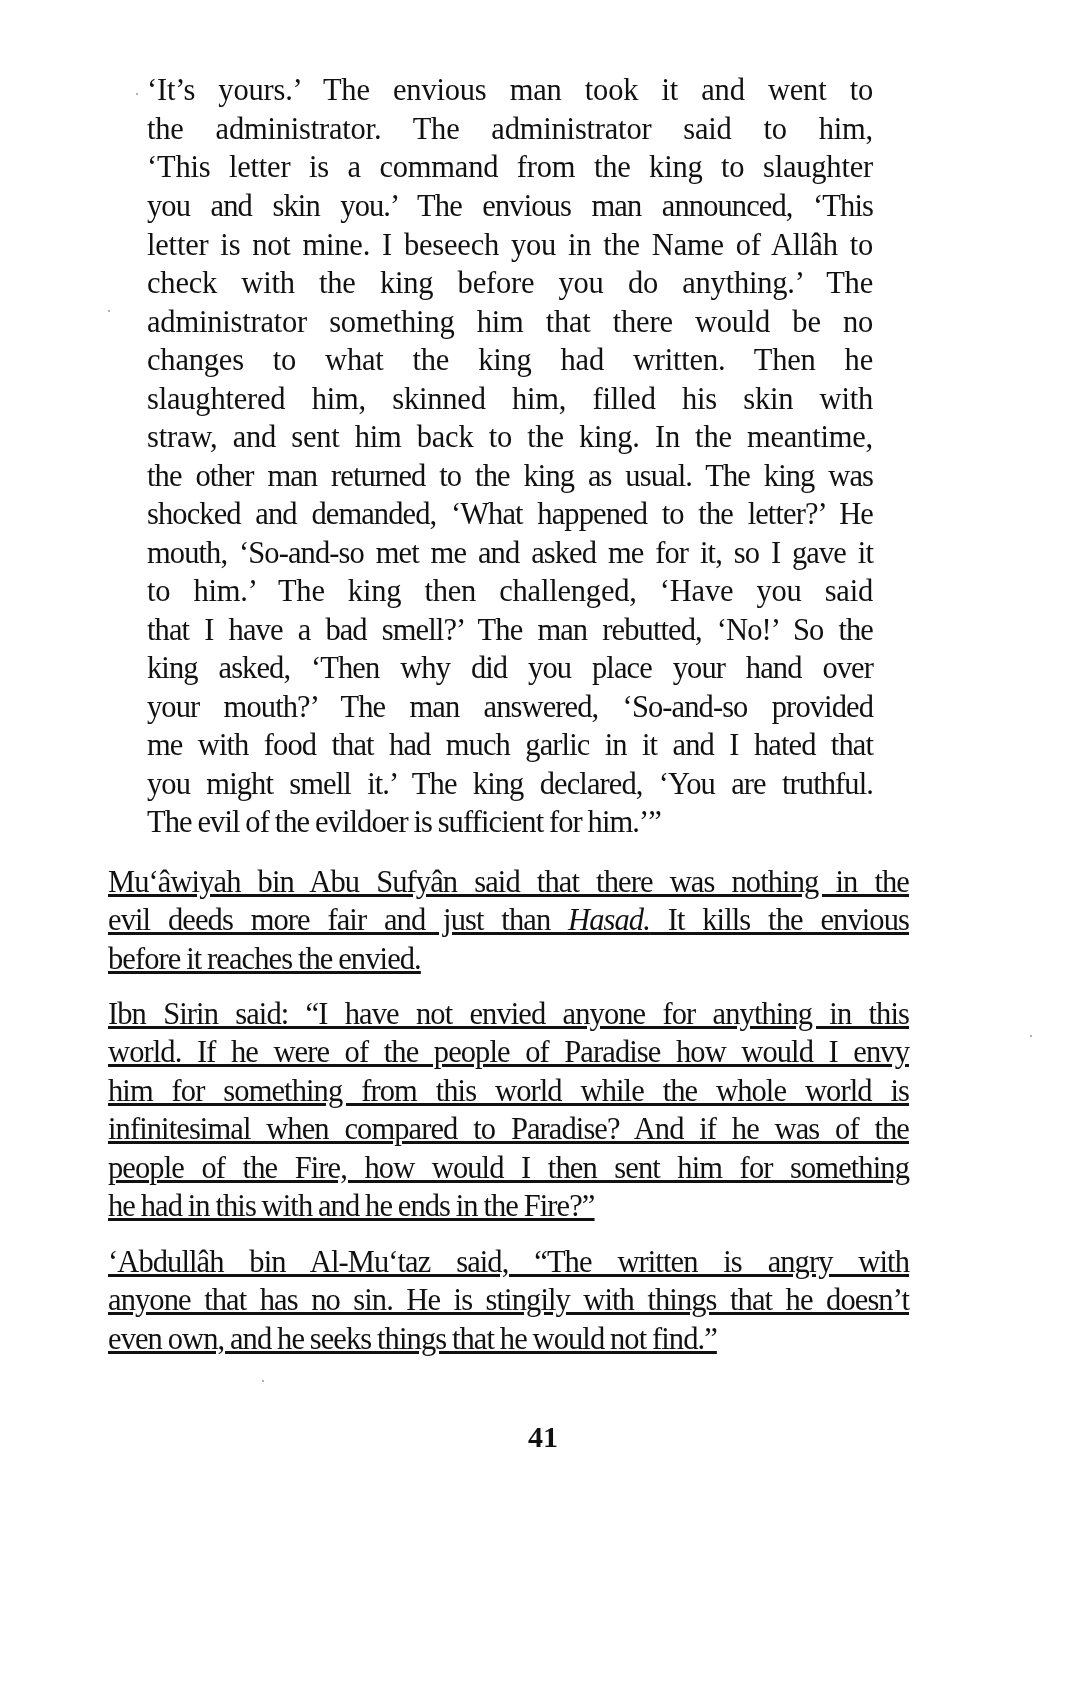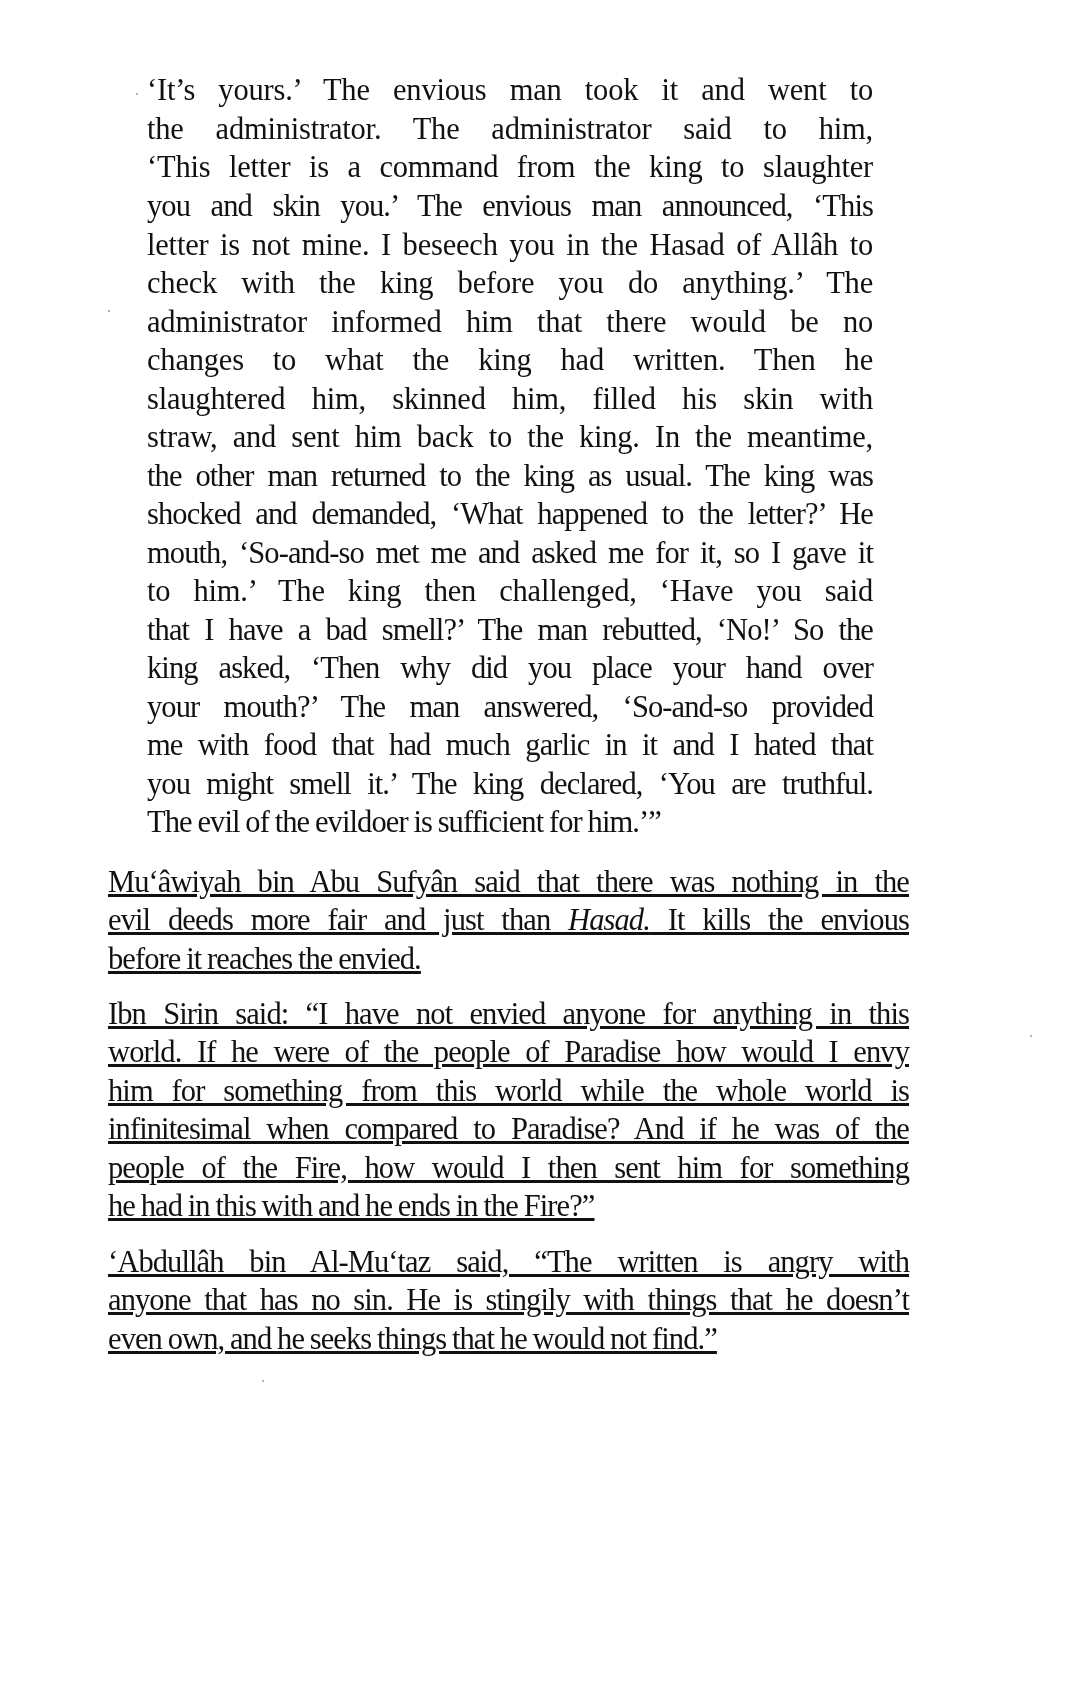--- a/index.html
+++ b/index.html
@@ -72,23 +72,23 @@
 </head>
 <body>
 
 <div class="page">
 
   <div class="indent">
     <div class="line justify" style="top:71px">‘It’s yours.’ The envious man took it and went to</div>
     <div class="line justify" style="top:110px">the administrator. The administrator said to him,</div>
     <div class="line justify" style="top:148px">‘This letter is a command from the king to slaughter</div>
     <div class="line justify condensed" style="top:187px">you and skin you.’ The envious man announced, ‘This</div>
-    <div class="line justify" style="top:226px">letter is not mine. I beseech you in the Hasad of Allâh to</div>
+    <div class="line justify" style="top:226px">letter is not mine. I beseech you in the Name of Allâh to</div>
     <div class="line justify" style="top:264px">check with the king before you do anything.’ The</div>
-    <div class="line justify" style="top:303px">administrator informed him that there would be no</div>
+    <div class="line justify" style="top:303px">administrator something him that there would be no</div>
     <div class="line justify" style="top:341px">changes to what the king had written. Then he</div>
     <div class="line justify" style="top:380px">slaughtered him, skinned him, filled his skin with</div>
     <div class="line justify" style="top:418px">straw, and sent him back to the king. In the meantime,</div>
     <div class="line justify condensed" style="top:457px">the other man returned to the king as usual. The king was</div>
     <div class="line justify condensed" style="top:495px">shocked and demanded, ‘What happened to the letter?’ He</div>
     <div class="line justify condensed" style="top:534px">mouth, ‘So-and-so met me and asked me for it, so I gave it</div>
     <div class="line justify" style="top:572px">to him.’ The king then challenged, ‘Have you said</div>
     <div class="line justify condensed" style="top:611px">that I have a bad smell?’ The man rebutted, ‘No!’ So the</div>
     <div class="line justify condensed" style="top:649px">king asked, ‘Then why did you place your hand over</div>
     <div class="line justify condensed" style="top:688px">your mouth?’ The man answered, ‘So-and-so provided</div>
@@ -113,18 +113,19 @@
     <div class="line justify condensed" style="top:1149px">people of the Fire, how would I then sent him for something</div>
     <div class="line last condensed" style="top:1187px">he had in this with and he ends in the Fire?”</div>
   </div>
 
   <div class="flush">
     <div class="line justify condensed" style="top:1243px">‘Abdullâh bin Al-Mu‘taz said, “The written is angry with</div>
     <div class="line justify condensed" style="top:1281px">anyone that has no sin. He is stingily with things that he doesn’t</div>
     <div class="line last condensed" style="top:1320px">even own, and he seeks things that he would not find.”</div>
   </div>
 
+  <div class="page-number">41</div>
 
   <div class="speck" style="left:136px; top:93px;"></div>
   <div class="speck" style="left:108px; top:310px;"></div>
   <div class="speck" style="left:1030px; top:1035px;"></div>
   <div class="speck" style="left:262px; top:1380px;"></div>
 </div>
 
 </body></html>

